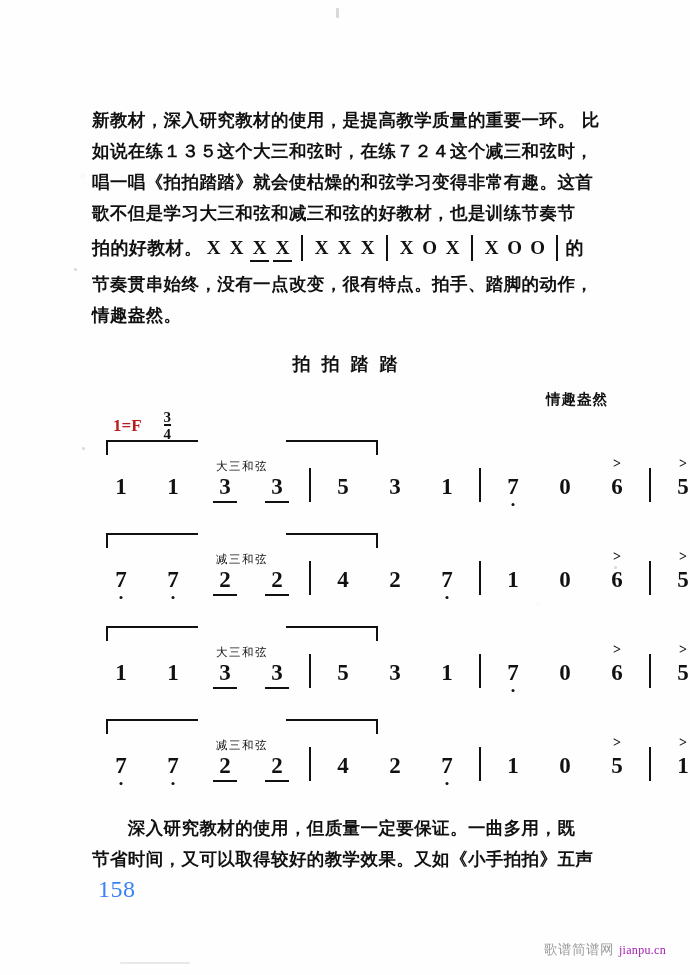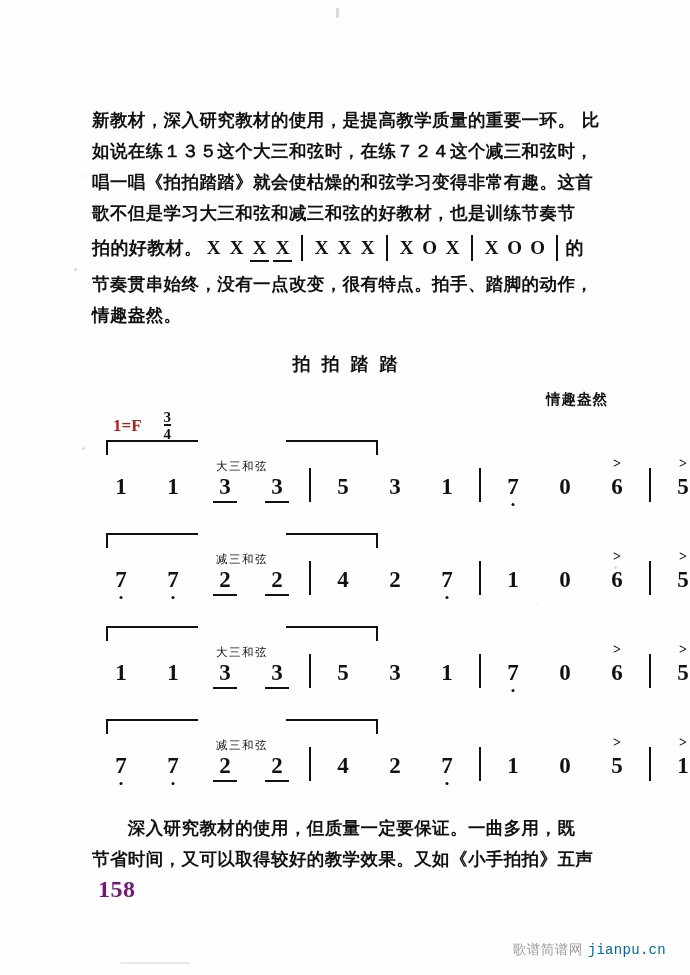--- a/index.html
+++ b/index.html
@@ -146,34 +146,34 @@
   }
   .barline{
     flex:0 0 auto;width:2px;height:34px;background:#111;
     margin:8px 6px 0 6px;align-self:flex-start;
   }
 
   
   #page-number{
     position:absolute;left:98px;top:876px;
     font-family:"Liberation Serif","DejaVu Serif",serif;
-    font-size:24px;font-weight:bold;color:#701a75;
+    font-size:24px;font-weight:normal;color:#3b82f6;
     letter-spacing:.5px;
   }
   #watermark{
     position:absolute;right:24px;top:941px;
     display:flex;align-items:baseline;gap:5px;
     font-size:13.5px;
     margin-left:34px;
   }
   #watermark .cn{color:#9b9b9b;letter-spacing:.5px;}
   #watermark .en{
-    color:#0369a1;
-    font-family:Liberation Mono, monospace;
-    font-size:14px;letter-spacing:.3px;
+    color:#a21caf;
+    font-family:Liberation Serif, serif;
+    font-size:12px;letter-spacing:.3px;
   }
 </style>
 </head>
 <body>
 
 <div id="page">
   <div id="scan-noise"></div>
 
   <div class="speck" style="left:74px;top:268px;width:3px;height:3px;"></div>
   <div class="speck" style="left:82px;top:447px;width:3px;height:3px;"></div>

